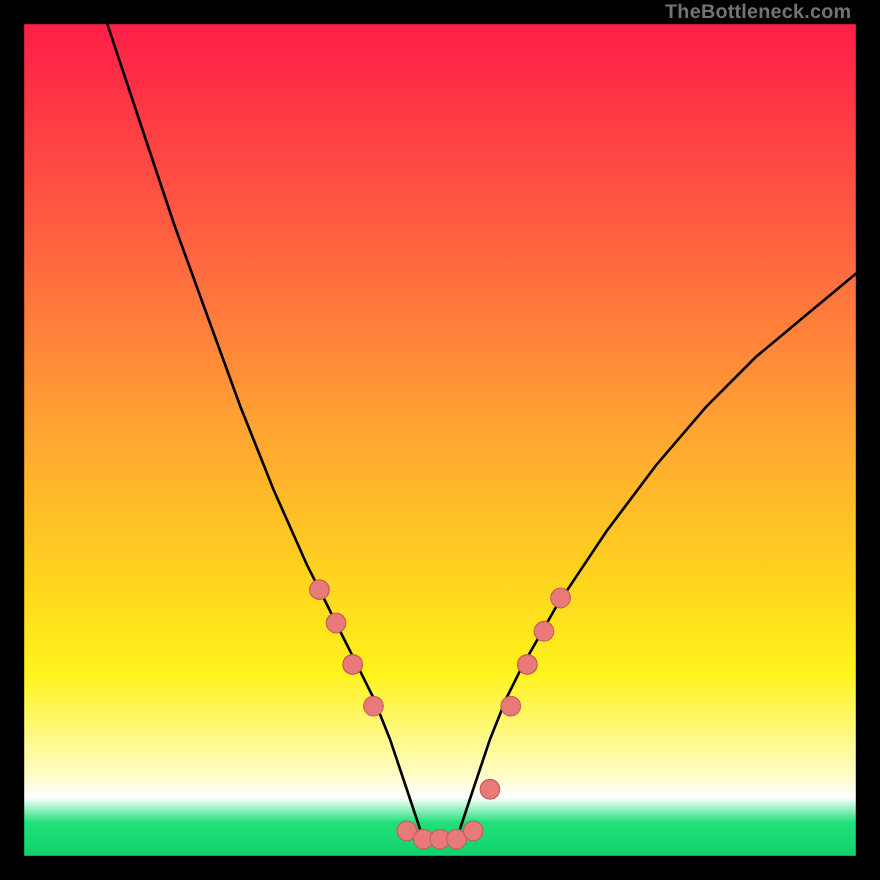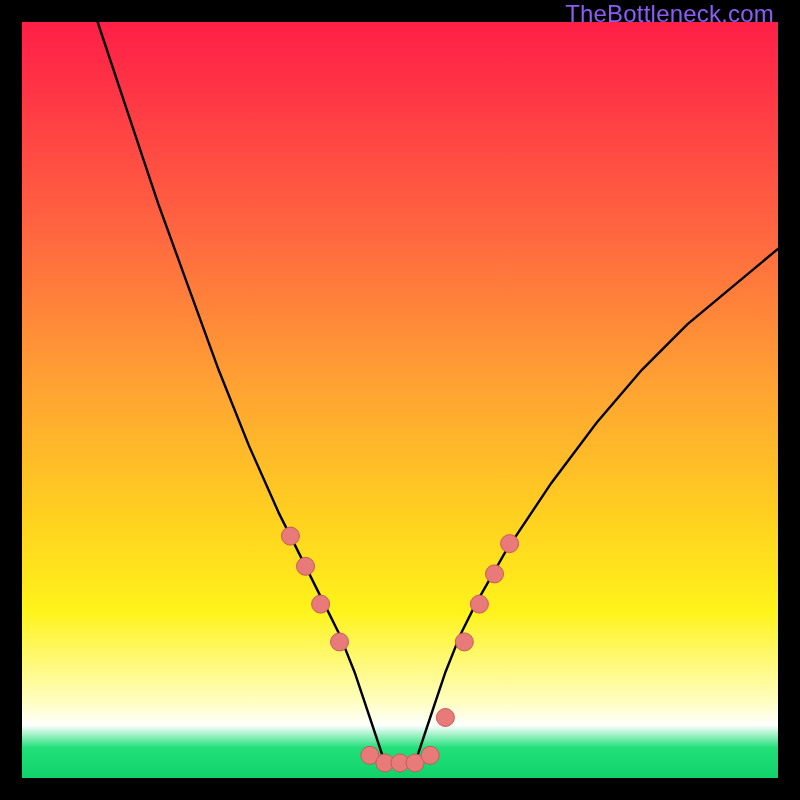--- a/index.html
+++ b/index.html
@@ -35,23 +35,23 @@
       #fffec2 90%,
       #ffffff 93%,
       #21e07a 96%,
       #10d26b 100%
     );
   }
   .watermark {
     position: absolute;
     top: 0px;
     right: 26px;
-    color: #8b5cf6;
-    font-size: 24px;
-    font-weight: 400;
+    color: #737373;
+    font-size: 18px;
+    font-weight: 700;
     letter-spacing: 0.2px;
     user-select: none;
   }
   svg.overlay {
     position: absolute;
     left: 0;
     top: 0;
     width: 756px;
     height: 756px;
     overflow: visible;

